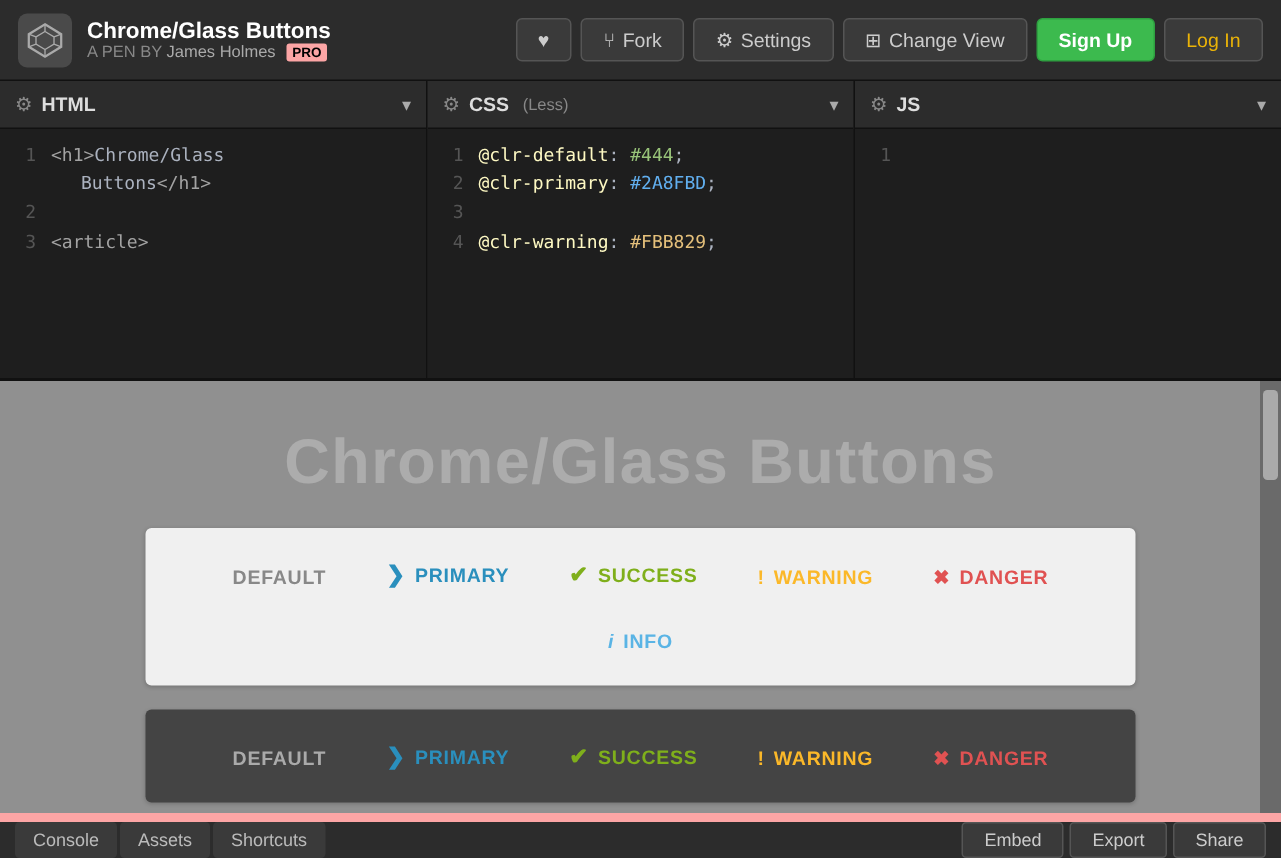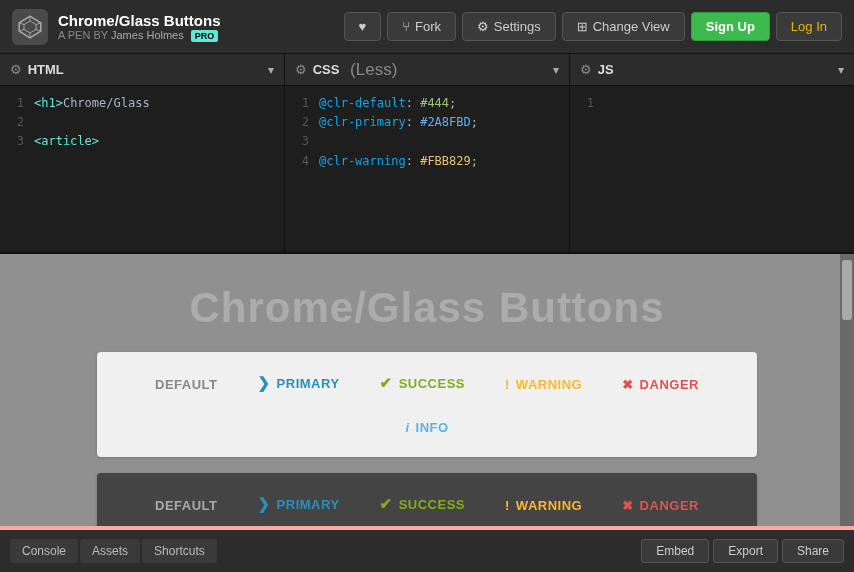--- a/index.html
+++ b/index.html
@@ -28,21 +28,21 @@
       display: flex; align-items: center; justify-content: center;
       flex-shrink: 0;
     }
     #logo-icon svg { width: 24px; height: 24px; }
     #pen-title-area { display: flex; flex-direction: column; }
     #pen-title { color: #fff; font-size: 15px; font-weight: 600; }
     #pen-meta { font-size: 11px; color: #888; }
     #pen-meta span.by { color: #888; }
     #pen-meta span.author { color: #aaa; }
     #pen-meta span.pro-badge {
-      background: #5eead4; color: #000; font-size: 9px; font-weight: 700;
+      background: #fca5a5; color: #000; font-size: 9px; font-weight: 700;
       padding: 1px 4px; border-radius: 2px; margin-left: 4px;
     }
     #topbar-actions {
       margin-left: auto;
       display: flex;
       align-items: center;
       gap: 6px;
     }
     .topbar-btn {
       background: #3a3a3a;
@@ -88,39 +88,39 @@
       align-items: center;
       justify-content: space-between;
       border-bottom: 1px solid #111;
       height: 32px;
     }
     .editor-header-left {
       display: flex; align-items: center; gap: 6px;
     }
     .editor-header-gear { color: #888; font-size: 13px; }
     .editor-title { color: #ddd; font-size: 13px; font-weight: 600; }
-    .editor-subtitle { color: #888; font-size: 17px; }
+    .editor-subtitle { color: #888; font-size: 11px; }
     .editor-chevron { color: #aaa; font-size: 12px; cursor: pointer; }
     .editor-code {
       padding: 8px 10px;
       font-family: monospace;
       font-size: 12px;
       line-height: 1.6;
       flex: 1;
       overflow-y: auto;
     }
     .line { display: flex; gap: 10px; }
     .line-num { color: #555; min-width: 14px; text-align: right; user-select: none; }
-    .code-tag { color: #5eead4; }
+    .code-tag { color: #a3a3a3; }
     .code-text { color: #abb2bf; }
     .code-val-default { color: #98c379; }
     .code-val-primary { color: #61afef; }
     .code-val-success { color: #98c379; }
     .code-val-warning { color: #e5c07b; }
-    .code-prop { color: #0ea5e9; }
+    .code-prop { color: #fef9c3; }
 
     
     #preview {
       flex: 1;
       background: #909090;
       overflow-y: auto;
       position: relative;
       display: flex;
       flex-direction: column;
       align-items: center;
@@ -187,22 +187,22 @@
       border-radius: 3px;
       margin: 2px;
       height: 60px;
       position: absolute;
       top: 4px;
     }
 
     
     #bottombar {
       background: #2c2c2c;
-      border-top: 4px solid #fca5a5;
-      height: 46px;
+      border-top: 6px solid #fca5a5;
+      height: 30px;
       display: flex;
       align-items: center;
       justify-content: space-between;
       padding: 0 10px;
       flex-shrink: 0;
     }
     .bottom-left { display: flex; gap: 2px; }
     .bottom-right { display: flex; gap: 4px; align-items: flex-end; }
     .bottom-tab {
       background: #3a3a3a;
@@ -284,20 +284,21 @@
       </div>
       <span class="editor-chevron">▾</span>
     </div>
     <div class="editor-code">
       <div class="line">
         <span class="line-num">1</span>
         <span><span class="code-tag">&lt;h1&gt;</span><span class="code-text">Chrome/Glass</span></span>
       </div>
       <div class="line">
         <span class="line-num"></span>
+        <span><span class="code-text" style="padding-left:20px">Buttons</span><span class="code-tag">&lt;/h1&gt;</span></span>
       </div>
       <div class="line">
         <span class="line-num">2</span>
         <span></span>
       </div>
       <div class="line">
         <span class="line-num">3</span>
         <span><span class="code-tag">&lt;article&gt;</span></span>
       </div>
     </div>

